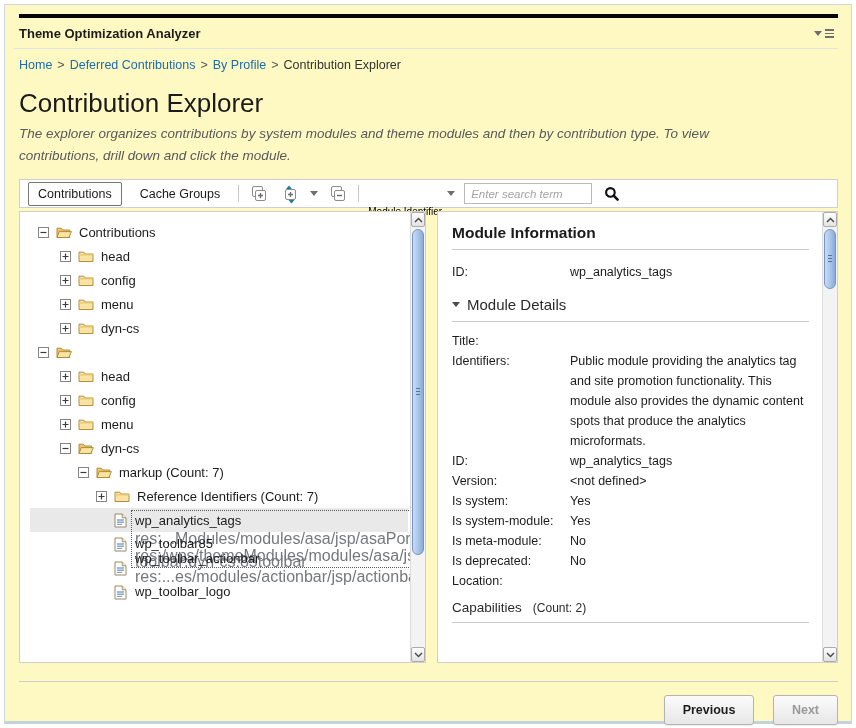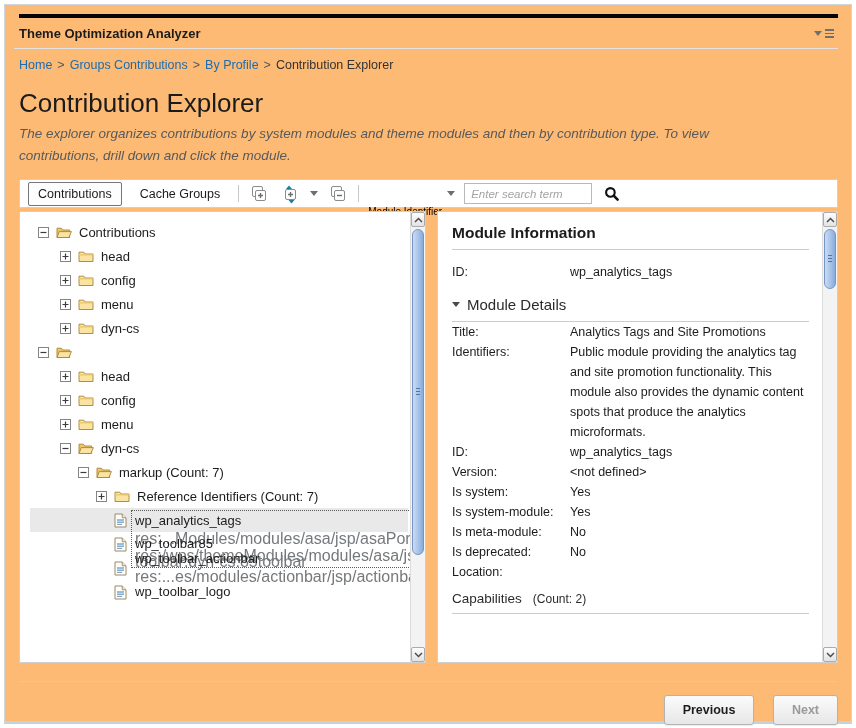--- a/index.html
+++ b/index.html
@@ -1,18 +1,18 @@
 <!DOCTYPE html>
 <html><head>
 <meta charset="utf-8">
 <style>
   * { box-sizing: border-box; margin: 0; padding: 0; }
   html,body { width:856px; height:728px; background:#fff; font-family:"Liberation Sans", sans-serif; }
   .page { position:absolute; left:4px; top:4px; width:848px; height:720px;
-          border:1px solid #cfd6dd; border-bottom:3px solid #c2d3e0; background:#fdba74; }
+          border:1px solid #cfd6dd; border-bottom:3px solid #c2d3e0; background:#fef9c3; }
   .inner { padding:9px 13px 0 9px; height:100%; }
 
   .topbar { height:4px; background:#050505; margin-left:5px; }
   .appheader { display:flex; align-items:center; justify-content:space-between;
                padding:8px 4px 7px 5px; border-bottom:1px solid #e2e2e2; }
   .apptitle { font-size:13px; font-weight:bold; color:#1c1c1c; }
   .menu-ic { display:flex; align-items:center; gap:3px; cursor:pointer; }
   .menu-ic .tri { width:0; height:0; border-left:4px solid transparent; border-right:4px solid transparent; border-top:5px solid #6f6f6f; }
   .menu-ic .bars { display:flex; flex-direction:column; gap:2px; }
   .menu-ic .bars i { display:block; width:9px; height:1.5px; background:#6f6f6f; }
@@ -78,21 +78,21 @@
   .details { padding:12px 13px 0 14px; font-size:12.5px; color:#1c1c1c; }
   .dhead { font-size:15.5px; font-weight:bold; color:#1b1b1b; padding-bottom:7px; border-bottom:1px solid #cccccc; }
   .drow { display:flex; line-height:20px; }
   .drow .dl { flex:0 0 118px; color:#1c1c1c; }
   .drow .dv { flex:1; color:#1c1c1c; }
   .drow .dv.brk { word-break:break-all; }
   .idrow { margin:12px 0 14px 0; }
   .sechead { display:flex; align-items:center; gap:7px; font-size:15px; color:#2b2b2b;
              padding-bottom:8px; border-bottom:1px solid #cccccc; cursor:pointer; }
   .sechead .tri-d { width:0; height:0; border-left:4px solid transparent; border-right:4px solid transparent; border-top:5px solid #4a4a4a; }
-  .drows { }
+  .drows { margin-top:9px; }
   .caphead { margin-top:9px; font-size:13.5px; padding-bottom:7px; }
   .caphead .cnt { font-size:12px; color:#2b2b2b; margin-left:4px; }
 
   .footer-rule { margin:18px 0 0 5px; border-top:1px solid #cccccc; }
   .footer { text-align:right; padding:13px 0 0 0; }
   .btn { display:inline-block; font-size:12.5px; font-weight:bold; color:#1d1d1d;
          background:linear-gradient(#fbfbfb,#e7e7e7); border:1px solid #b3b3b3; border-radius:3px;
          padding:7px 18px; cursor:pointer; box-shadow:0 1px 1px rgba(0,0,0,0.08); }
   .btn.disabled { color:#9a9a9a; cursor:default; }
   .btn + .btn { margin-left:14px; }
@@ -109,21 +109,21 @@
       <span class="menu-ic">
         <span class="tri"></span>
         <span class="bars">
             <i></i>
             <i></i>
             <i></i>
           </span>
       </span>
     </div>
 
-    <div class="crumbs" id="breadcrumb"><a>Home</a><span class="sep">&gt;</span><a>Groups Contributions</a><span class="sep">&gt;</span><a>By Profile</a><span class="sep">&gt;</span><span class="cur">Contribution Explorer</span></div>
+    <div class="crumbs" id="breadcrumb"><a>Home</a><span class="sep">&gt;</span><a>Deferred Contributions</a><span class="sep">&gt;</span><a>By Profile</a><span class="sep">&gt;</span><span class="cur">Contribution Explorer</span></div>
 
     <h1 class="pagetitle">Contribution Explorer</h1>
     <p class="pagedesc">The explorer organizes contributions by system modules and theme modules and then by contribution type. To view contributions, drill down and click the module.</p>
 
 
     <div class="toolbar">
       <span class="tab sel">Contributions</span>
       <span class="tab">Cache Groups</span>
       <span class="vsep"></span>
       <span class="tbtn">
@@ -438,21 +438,20 @@
               <span class="dl">ID:</span>
               <span class="dv">wp_analytics_tags</span>
             </div>
             <div class="sechead">
               <span class="tri-d"></span>
               <span>Module Details</span>
             </div>
             <div class="drows" id="drows">
                 <div class="drow">
                   <span class="dl">Title:</span>
-                  <span class="dv">Analytics Tags and Site Promotions</span>
                 </div>
                 <div class="drow">
                   <span class="dl">Identifiers:</span>
                   <span class="dv">Public module providing the analytics tag and site promotion functionality. This module also provides the dynamic content spots that produce the analytics microformats.</span>
                 </div>
                 <div class="drow">
                   <span class="dl">ID:</span>
                   <span class="dv">wp_analytics_tags</span>
                 </div>
                 <div class="drow">

